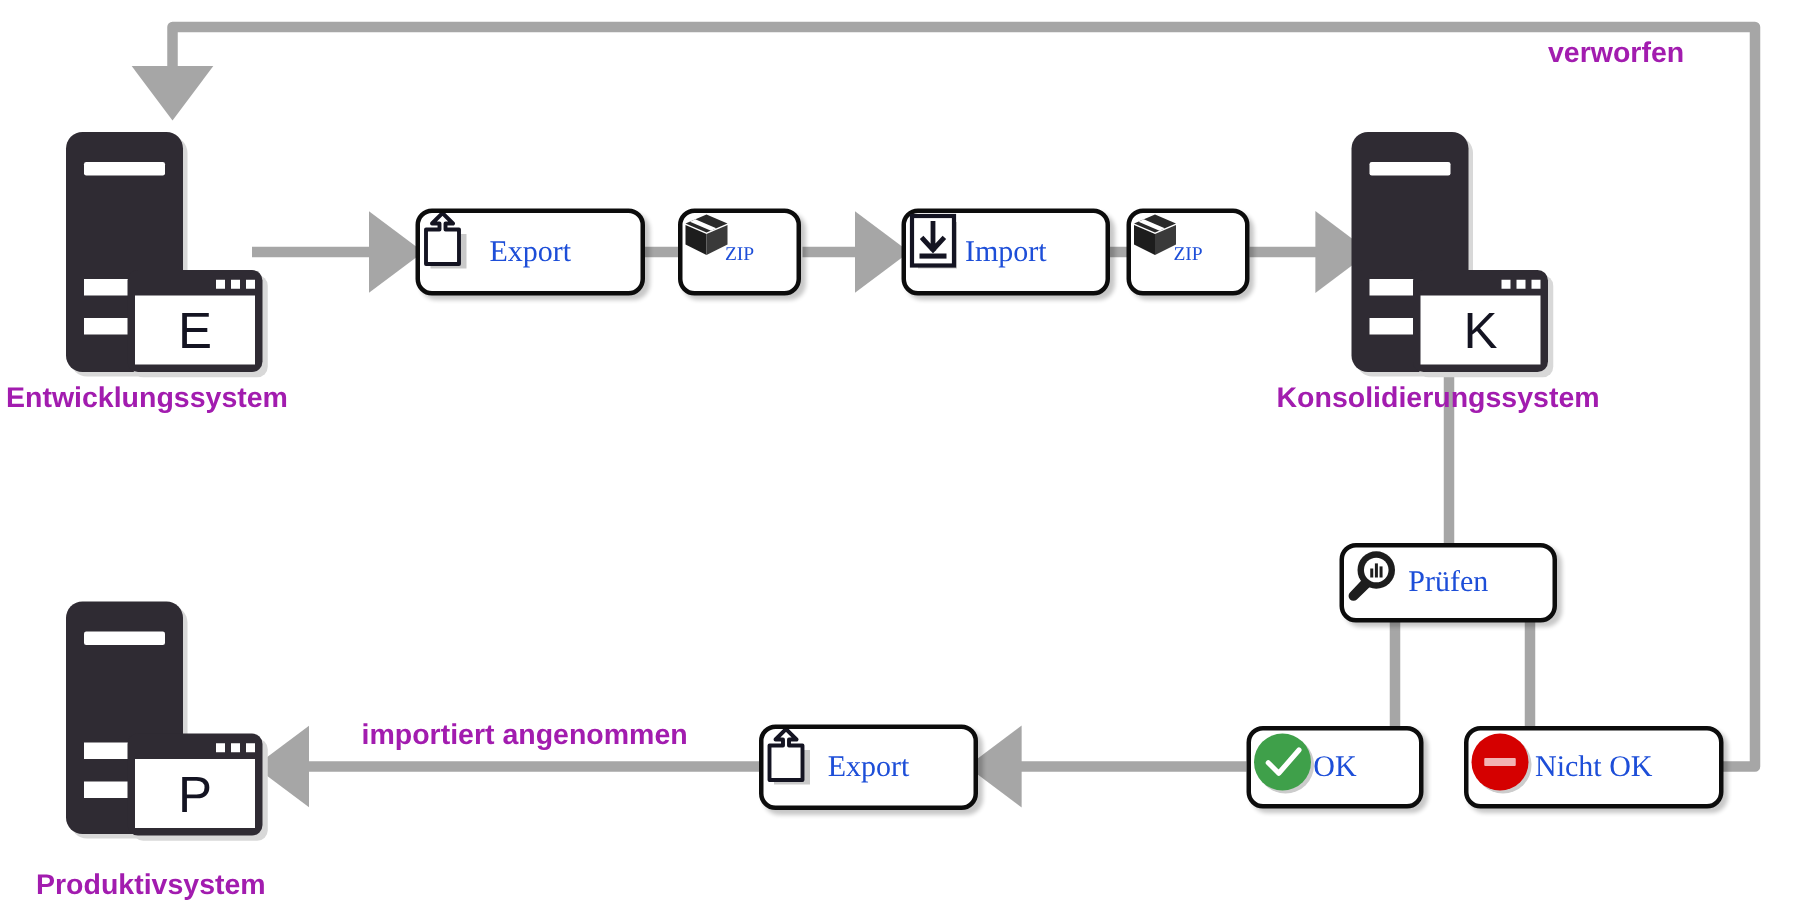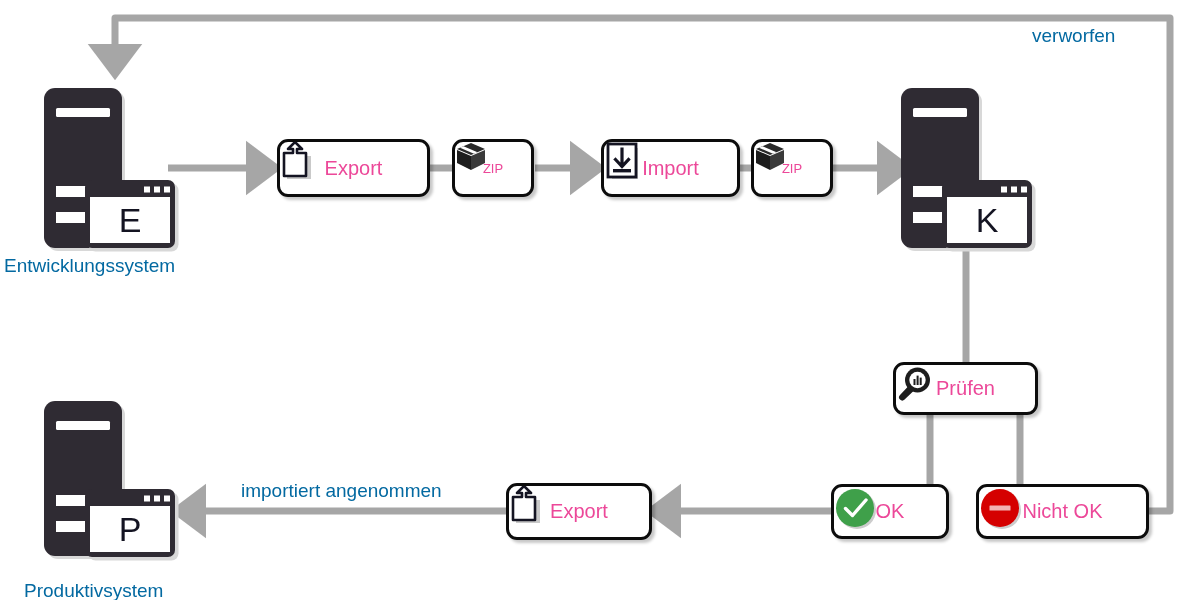--- a/index.html
+++ b/index.html
@@ -1,25 +1,25 @@
 <!DOCTYPE html>
 <html><head>
 <meta charset="utf-8">
 <style>
   html,body{margin:0;padding:0;background:#ffffff;}
   body{width:1200px;height:600px;overflow:hidden;
        font-family:"Liberation Sans","DejaVu Sans",sans-serif;}
   #stage{position:relative;width:1200px;height:600px;background:#fff;}
   #stage svg{position:absolute;left:0;top:0;}
-  .lbl{position:absolute;color:#0369a1;font-size:19px;line-height:22px;white-space:nowrap;}
+  .lbl{position:absolute;color:#a21caf;font-size:19px;line-height:22px;white-space:nowrap;font-weight:bold;}
   .node{position:absolute;box-sizing:border-box;background:#fff;
         border:3.5px solid #0c0c0c;border-radius:11px;
         display:flex;align-items:center;justify-content:center;
         box-shadow:3px 3px 3px rgba(0,0,0,0.22);}
-  .node .txt{color:#ec4899;font-size:20px;white-space:nowrap;}
+  .node .txt{color:#1d4ed8;font-size:20px;white-space:nowrap;font-family:Liberation Serif, serif;}
   .ico{flex:0 0 auto;display:block;}
   .zipwrap{display:flex;flex-direction:column;align-items:center;justify-content:center;line-height:1;}
   .zipwrap .txt{font-size:13px;margin-top:1px;}
   .srv{position:absolute;}
 </style>
 </head>
 <body>
 
 <div id="stage">
 
@@ -90,20 +90,21 @@
         <rect x="3.5" y="3.5" width="90" height="68" rx="7" fill="#d8d8d8"></rect>
         <rect x="0" y="0" width="90" height="68" rx="7" fill="#2f2b33"></rect>
         <rect x="5" y="17" width="80" height="46" fill="#ffffff"></rect>
         <rect x="59" y="6.5" width="6" height="6" fill="#ffffff"></rect>
         <rect x="69" y="6.5" width="6" height="6" fill="#ffffff"></rect>
         <rect x="79" y="6.5" width="6" height="6" fill="#ffffff"></rect>
         <text x="45" y="52" text-anchor="middle" font-family="Liberation Sans, sans-serif" font-size="34" fill="#141422">K</text>
       </g>
     </svg>
   </div>
+  <div class="lbl" style="left:851px;top:255px;">Konsolidierungssystem</div>
 
   <div class="srv" style="left:36px;top:395px;">
     <svg width="150" height="170">
       <g>
         <rect x="11" y="9" width="78" height="155" rx="11" fill="#d8d8d8"></rect>
         <rect x="8" y="6" width="78" height="155" rx="11" fill="#2f2b33"></rect>
         <rect x="20" y="26" width="54" height="9" rx="1.5" fill="#ffffff"></rect>
         <rect x="20" y="100" width="58" height="11" fill="#ffffff"></rect>
         <rect x="20" y="126" width="58" height="11" fill="#ffffff"></rect>
       </g>

